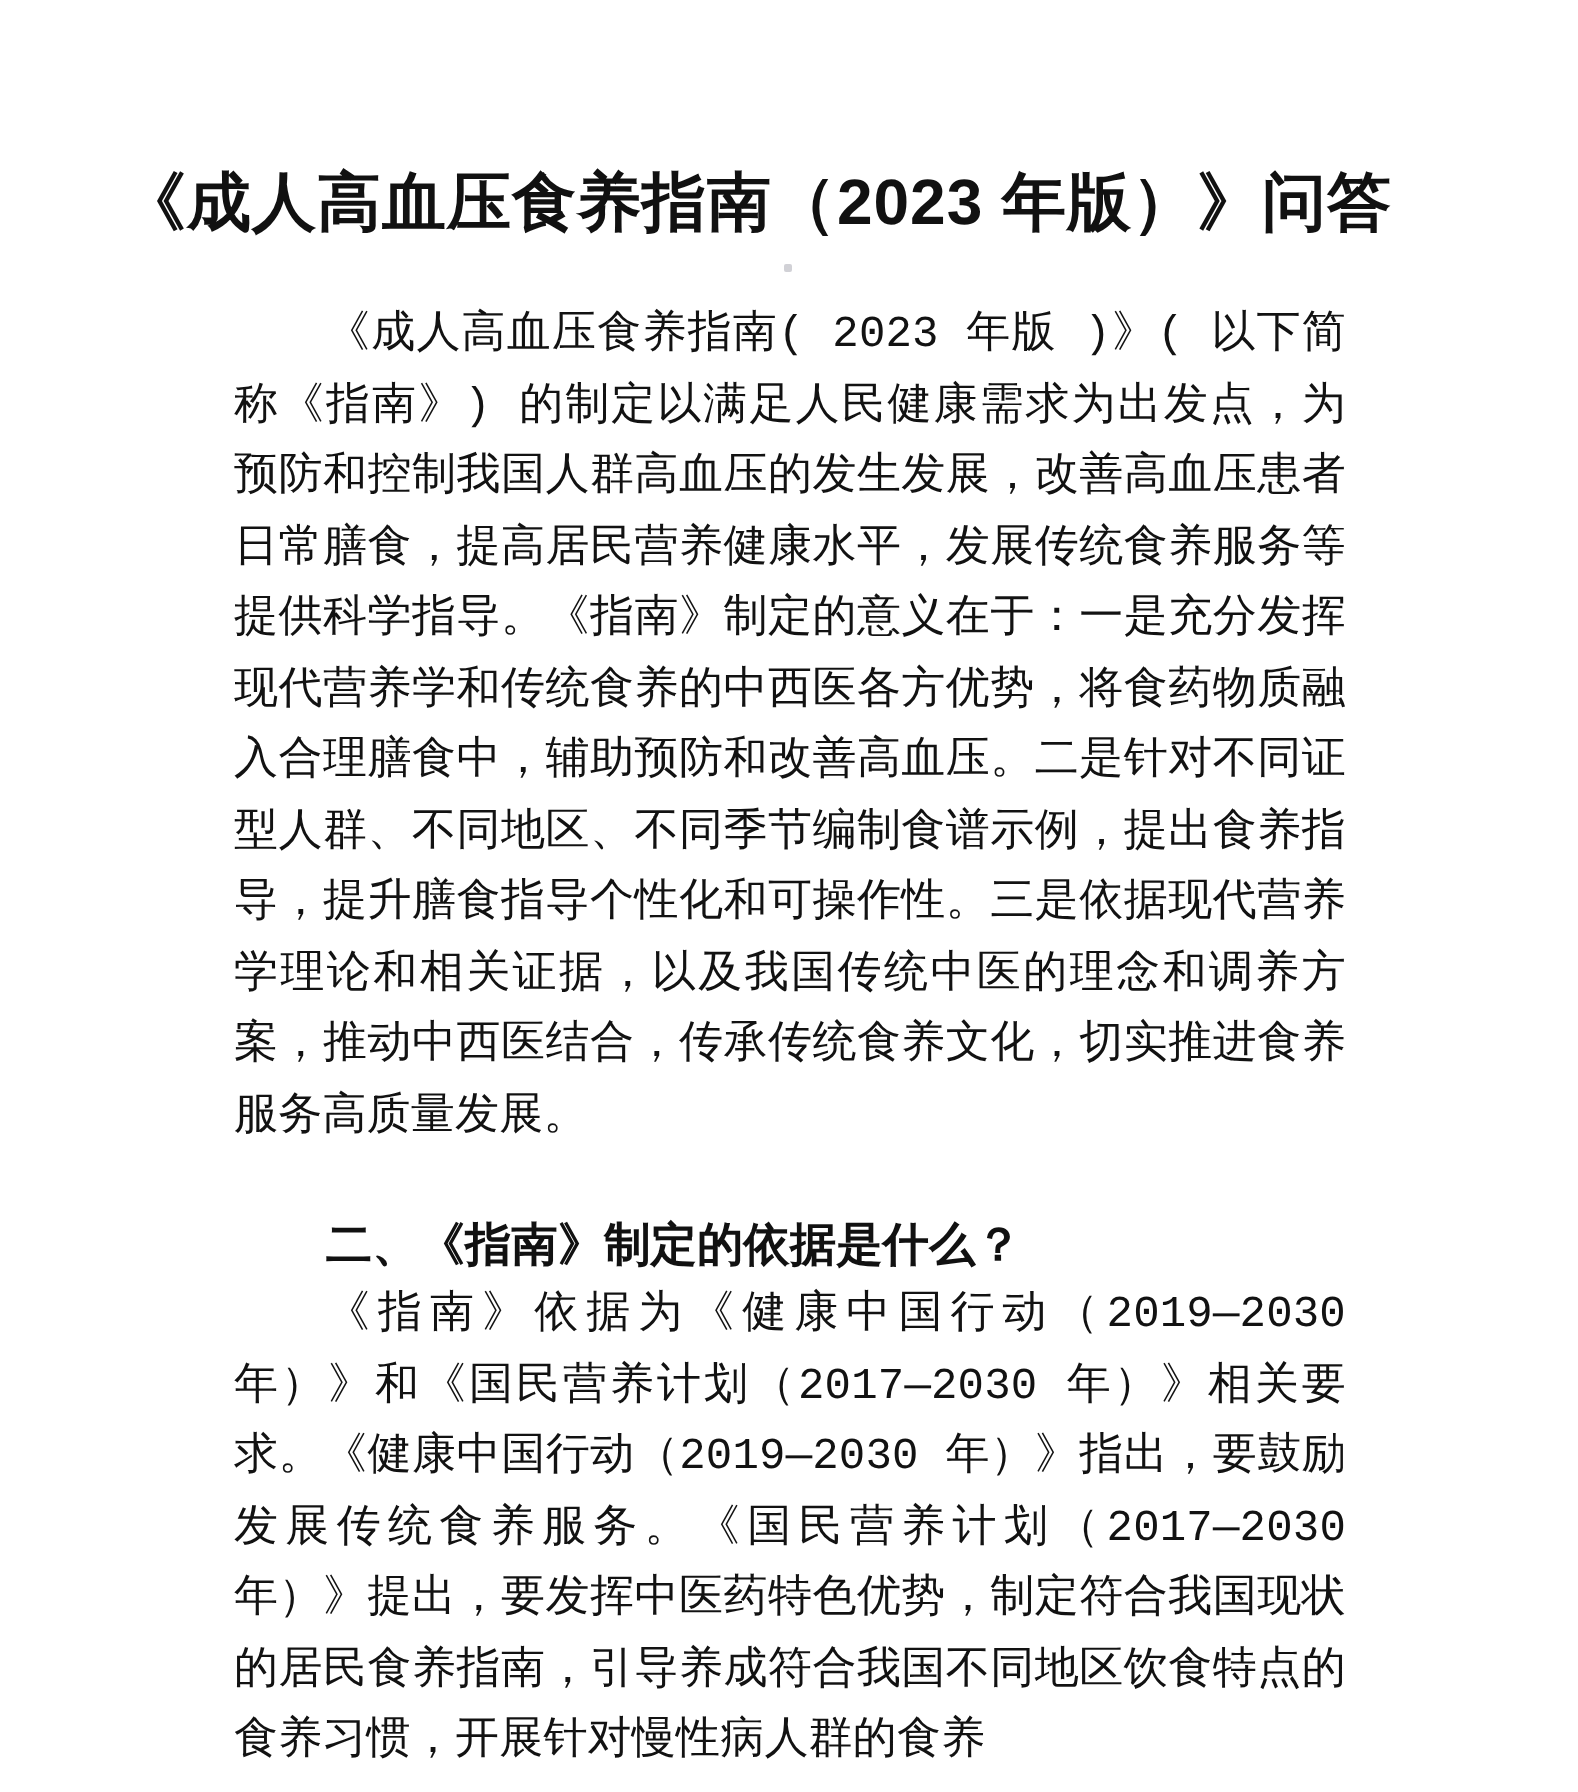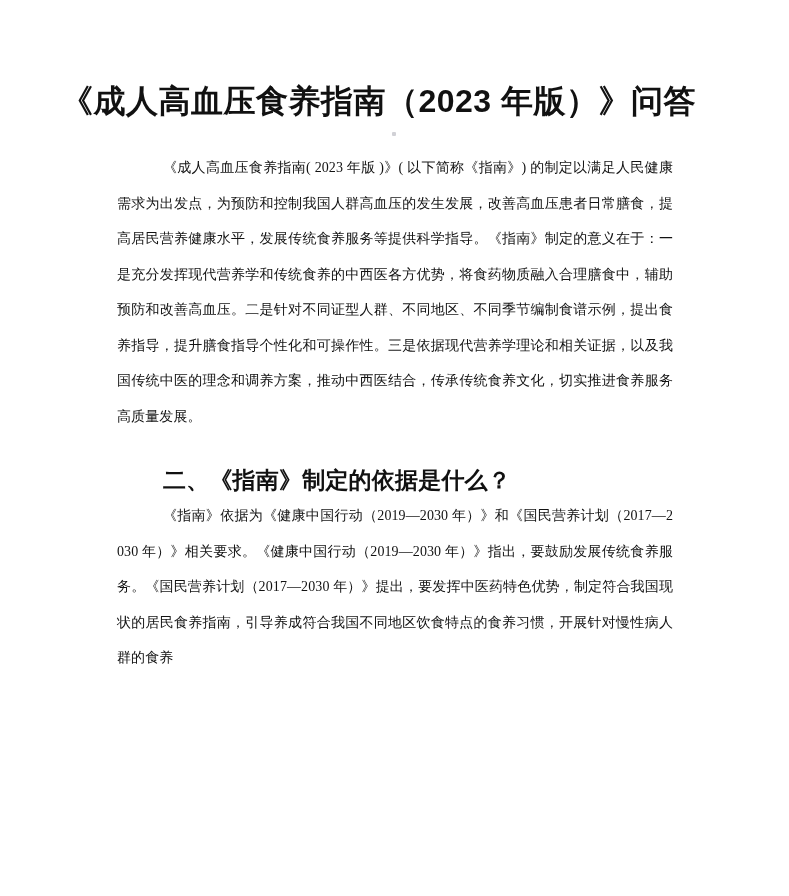--- a/index.html
+++ b/index.html
@@ -67,22 +67,22 @@
     font-size: 23px;
     line-height: 35px;
     color: #111111;
     text-align: justify;
     text-indent: 46px;
     letter-spacing: 0.2px;
     margin: 0;
   }
 
   .body-para {
-    font-family: Liberation Serif, serif;
-    font-size: 14px;
+    font-family: Liberation Mono, monospace;
+    font-size: 22px;
     line-height: 35.5px;
     color: #121212;
     text-align: justify;
     text-align-last: left;
     text-indent: 46px;
     letter-spacing: 0.1px;
     margin: 0;
     word-break: break-all;
   }
 

